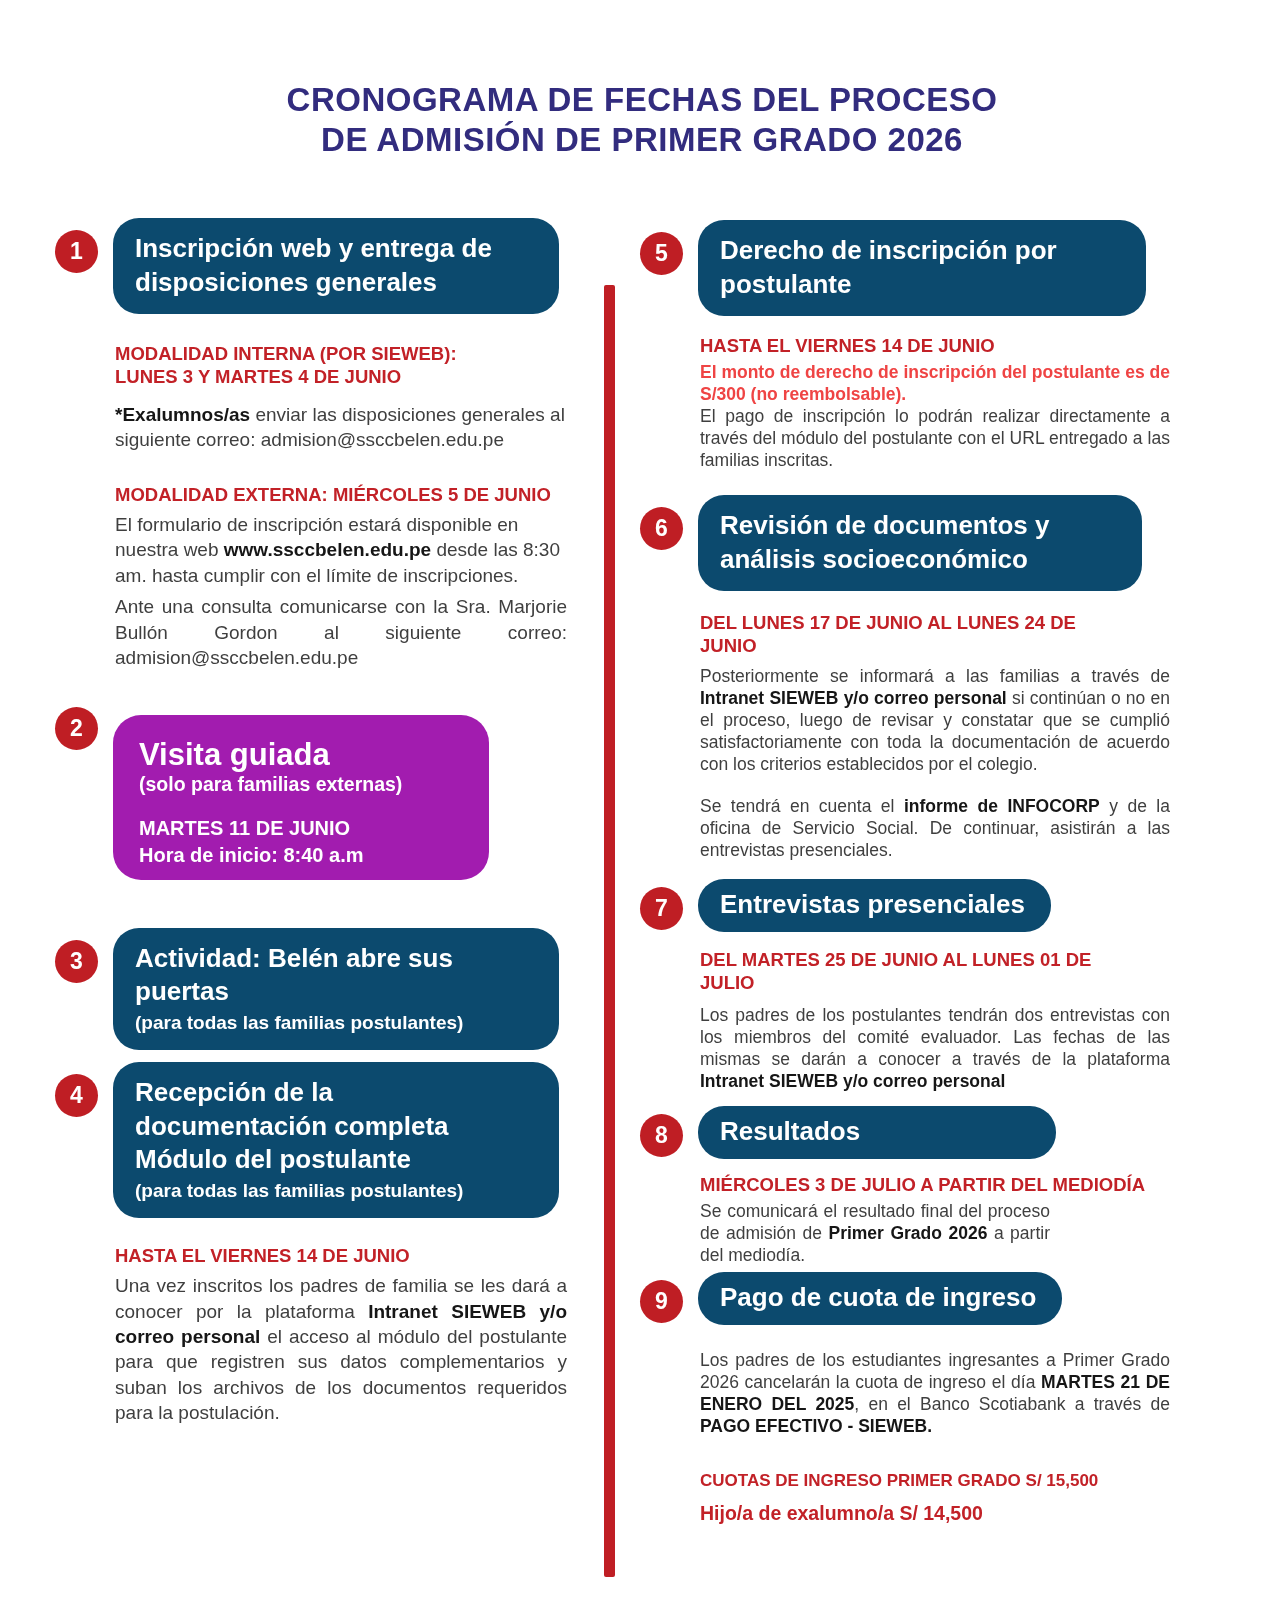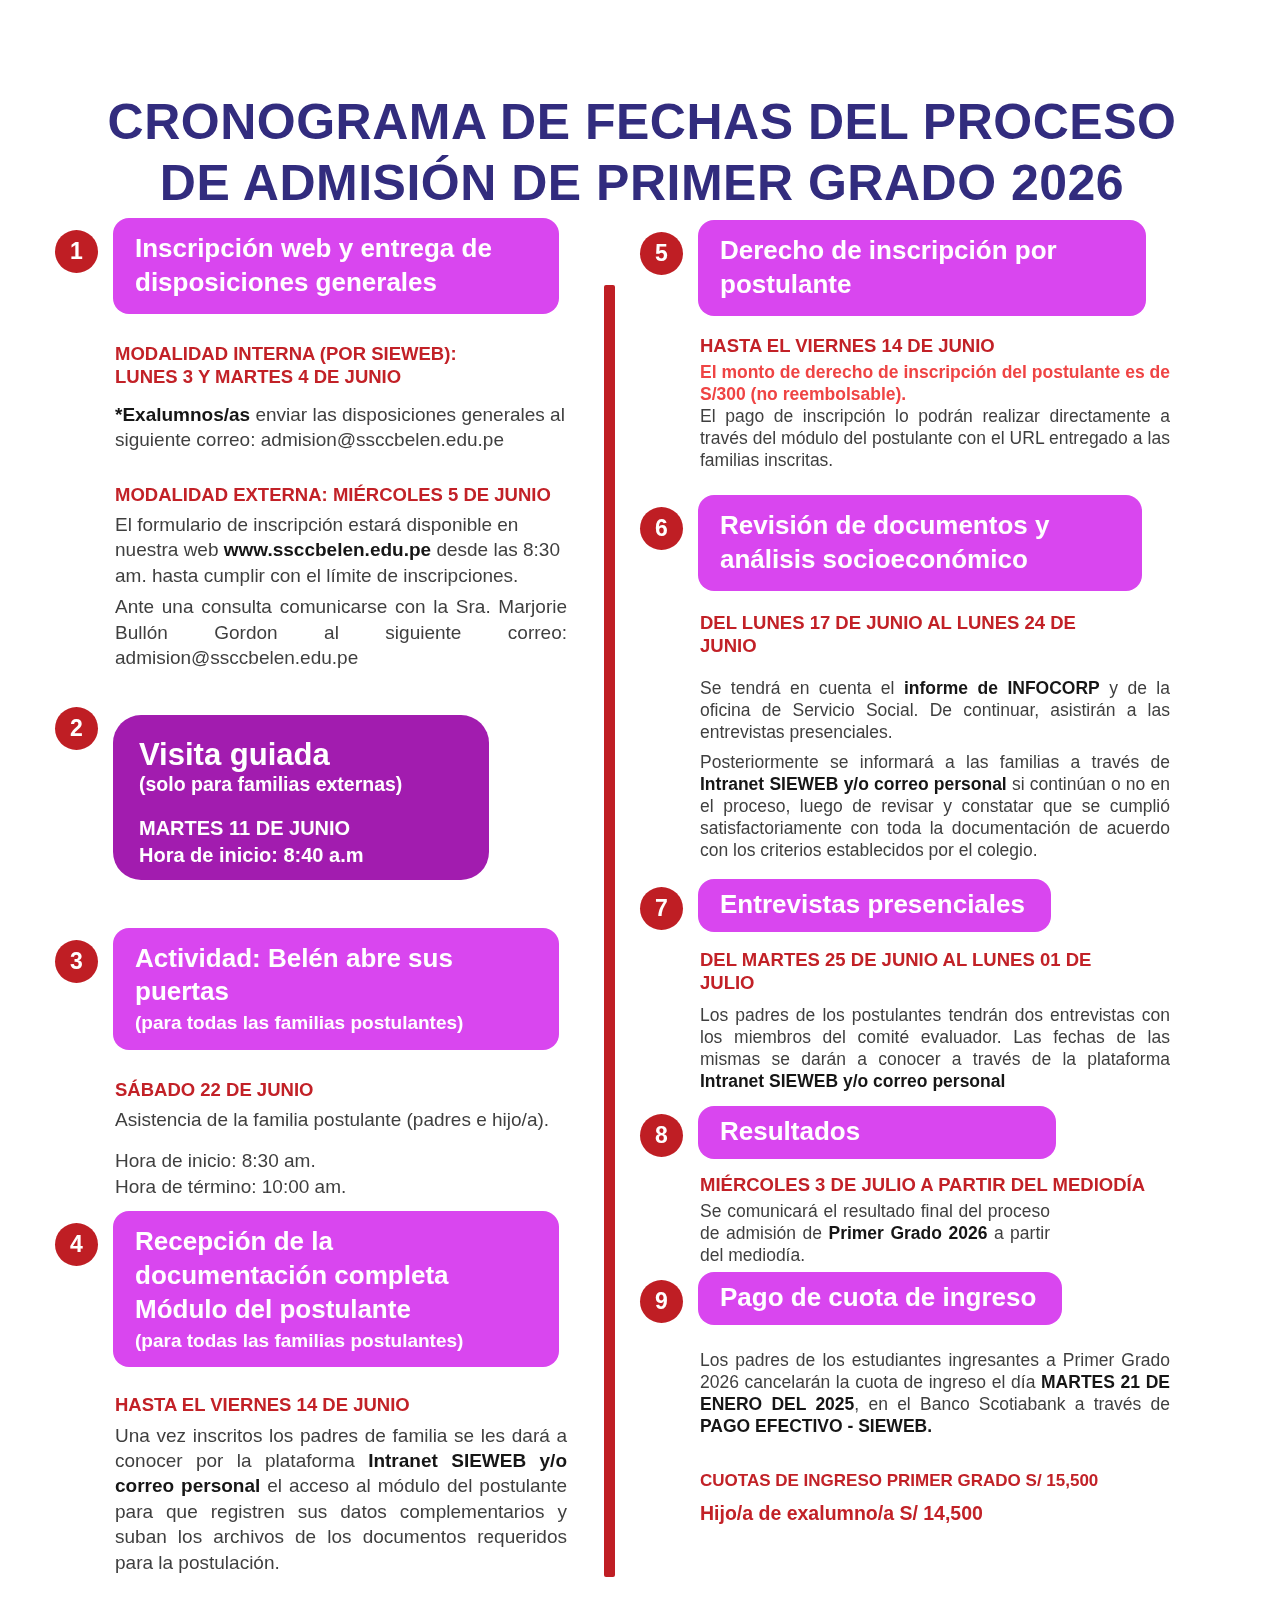--- a/index.html
+++ b/index.html
@@ -9,21 +9,21 @@
     background:#ffffff;
     font-family:"Liberation Sans","DejaVu Sans",sans-serif;
     overflow:hidden;
   }
   .pre{white-space:pre-line;}
 
   
   .page-title{
     position:absolute;top:58px;left:4px;right:0;
     text-align:center;
-    font-size:50px;line-height:1.22;font-weight:800;
+    font-size:33px;line-height:1.22;font-weight:800;
     color:#322c7e;letter-spacing:.5px;
   }
 
   
   .col{position:absolute;top:218px;}
   .col-left{left:55px;width:512px;}
   .col-right{left:640px;top:220px;width:530px;}
   .divider{
     position:absolute;left:604px;top:285px;
     width:11px;height:1292px;background:#bf1e24;border-radius:2px;
@@ -32,22 +32,22 @@
   
   .sec-row{display:flex;align-items:flex-start;}
   .badge{
     flex:0 0 auto;width:43px;height:43px;border-radius:50%;
     background:#bf1e24;color:#ffffff;
     display:flex;align-items:center;justify-content:center;
     font-size:23px;font-weight:800;margin-top:12px;
   }
   .badge.center{margin-top:8px;}
   .sec-box{
-    margin-left:15px;background:#d946ef;color:#ffffff;
-    border-radius:16px;padding:14px 24px 14px 22px;
+    margin-left:15px;background:#0c4a6e;color:#ffffff;
+    border-radius:26px;padding:14px 24px 14px 22px;
   }
   .sec-box .sec-title{font-size:26px;line-height:1.3;font-weight:800;}
   .sec-box .sec-sub{font-size:19px;line-height:1.3;font-weight:700;margin-top:2px;}
   .sec-box.slim{padding:9px 26px 10px 22px;}
   .box-s1{min-width:400px;}
   .box-s5{min-width:402px;}
   .box-s6{min-width:398px;}
 
   
   .red-box{
@@ -117,26 +117,20 @@
     </div>
 
     <div class="sec-row mt48">
       <div class="badge">3</div>
       <div class="sec-box box-s1">
         <div class="sec-title pre">Actividad: Belén abre sus
 puertas</div>
         <div class="sec-sub">(para todas las familias postulantes)</div>
       </div>
     </div>
-    <div class="content">
-      <div class="red-label mt28">SÁBADO 22 DE JUNIO</div>
-      <div class="para mt6">Asistencia de la familia postulante (padres e hijo/a).</div>
-      <div class="para pre mt16">Hora de inicio: 8:30 am.
-Hora de término: 10:00 am.</div>
-    </div>
 
     <div class="sec-row mt12">
       <div class="badge">4</div>
       <div class="sec-box box-s1">
         <div class="sec-title pre">Recepción de la
 documentación completa
 Módulo del postulante</div>
         <div class="sec-sub">(para todas las familias postulantes)</div>
       </div>
     </div>
@@ -165,22 +159,22 @@
     <div class="sec-row mt24">
       <div class="badge">6</div>
       <div class="sec-box box-s6">
         <div class="sec-title pre">Revisión de documentos y
 análisis socioeconómico</div>
       </div>
     </div>
     <div class="content">
       <div class="red-label pre mt20">DEL  LUNES 17 DE JUNIO AL LUNES 24 DE
 JUNIO</div>
+      <div class="para just mt8"><span>Posteriormente se informará a las familias a través de </span><span class="b">Intranet SIEWEB y/o correo personal</span><span> si continúan o no en el proceso, luego de revisar y constatar que se cumplió satisfactoriamente con toda la documentación de acuerdo con los criterios establecidos por el colegio.</span></div>
       <div class="para just mt20"><span>Se tendrá en cuenta el </span><span class="b">informe de INFOCORP</span><span> y de la oficina de Servicio Social. De continuar, asistirán a las entrevistas presenciales.</span></div>
-      <div class="para just mt8"><span>Posteriormente se informará a las familias a través de </span><span class="b">Intranet SIEWEB y/o correo personal</span><span> si continúan o no en el proceso, luego de revisar y constatar que se cumplió satisfactoriamente con toda la documentación de acuerdo con los criterios establecidos por el colegio.</span></div>
     </div>
 
     <div class="sec-row mt18">
       <div class="badge center">7</div>
       <div class="sec-box slim">
         <div class="sec-title">Entrevistas presenciales</div>
       </div>
     </div>
     <div class="content">
       <div class="red-label pre mt16">DEL  MARTES 25 DE JUNIO AL LUNES 01 DE

